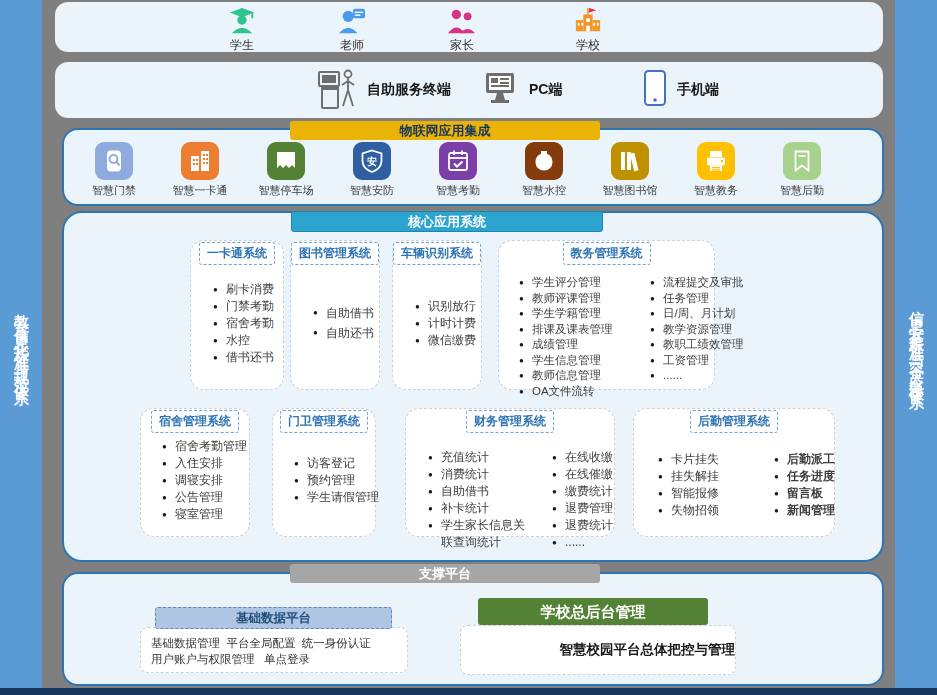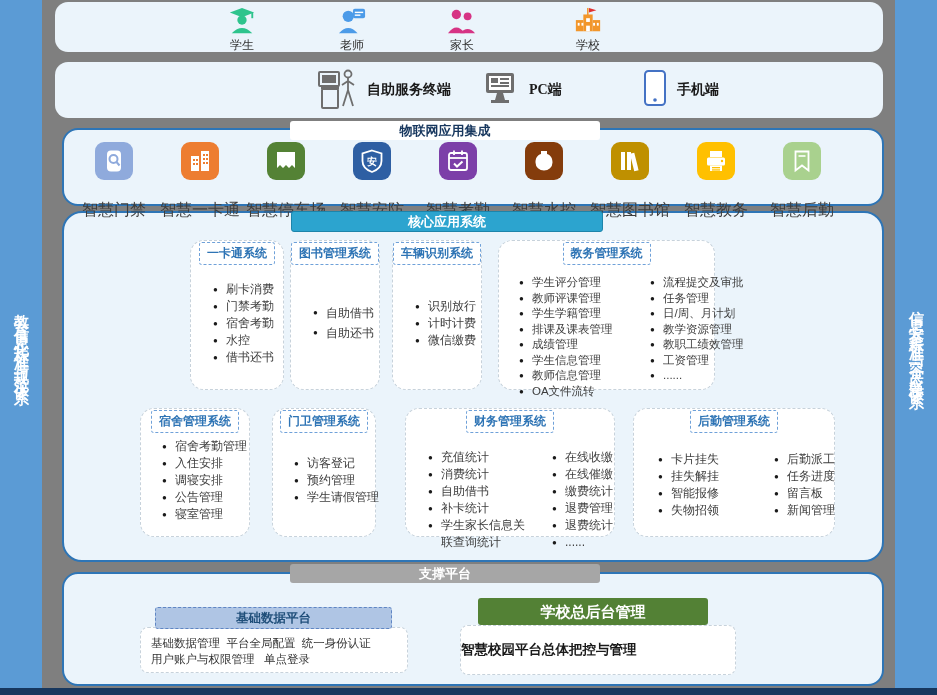--- a/index.html
+++ b/index.html
@@ -12,48 +12,48 @@
     display:flex;align-items:center;justify-content:center;}
   .vside .vtext{writing-mode:vertical-rl;text-orientation:upright;color:#fff;
     font-size:15px;letter-spacing:7px;font-weight:bold;}
   .vside-left{left:0;}
   .vside-right{right:0;}
   .footer-strip{position:absolute;left:0;top:688px;width:937px;height:7px;background:#17375E;}
 
   
   .panel{position:absolute;background:#EBF4FB;border-radius:13px;}
   .panel-users{left:55px;top:2px;width:828px;height:50px;}
-  .panel-terminals{left:55px;top:62px;width:828px;height:56px;font-family:Liberation Serif, serif;}
+  .panel-terminals{left:55px;top:62px;width:828px;height:56px;}
   .panel-iot{left:62px;top:128px;width:818px;height:74px;border:2px solid #2E75B6;border-radius:16px;}
   .panel-core{left:62px;top:211px;width:818px;height:347px;border:2px solid #2E75B6;border-radius:20px;}
   .panel-support{left:62px;top:572px;width:818px;height:110px;border:2px solid #2E75B6;border-radius:16px;}
 
   
   .banner{position:absolute;text-align:center;font-weight:bold;z-index:5;border-radius:3px;}
   .banner-iot{left:290px;top:121px;width:310px;height:19px;line-height:19px;
-    background:#ffffff;color:#17375E;font-size:13px;}
+    background:#eab308;color:#17375E;font-size:13px;}
   .banner-core{left:291px;top:211px;width:310px;height:19px;line-height:19px;
     background:#2CA4CF;color:#fff;font-size:13px;border:1px solid #1d84aa;}
   .banner-support{left:290px;top:564px;width:310px;height:19px;line-height:19px;
     background:#A6A6A6;color:#fff;font-size:13px;}
 
   
   .user-item{position:absolute;top:5px;width:64px;text-align:center;}
   .user-item .uicon{height:28px;display:flex;align-items:flex-end;justify-content:center;}
   .user-item .ulabel{font-size:12px;font-weight:normal;color:#333;margin-top:2px;}
 
   
   .term-item{position:absolute;top:62px;height:56px;display:flex;align-items:center;gap:10px;}
   .term-item .tlabel{font-size:14px;font-weight:bold;color:#1a1a1a;}
 
   
   .iot-item{position:absolute;top:142px;width:86px;text-align:center;z-index:4;}
   .iot-tile{width:38px;height:38px;border-radius:9px;margin:0 auto;
     display:flex;align-items:center;justify-content:center;}
-  .iot-label{font-size:16px;color:#3d3d3d;margin-top:20px;white-space:nowrap;}
+  .iot-label{font-size:11px;color:#3d3d3d;margin-top:3px;white-space:nowrap;}
   .tile0{background:#8FAADC}.tile1{background:#ED7D31}.tile2{background:#548235}
   .tile3{background:#2E5FA3}.tile4{background:#7C3FA8}.tile5{background:#843C0C}
   .tile6{background:#BF9000}.tile7{background:#FFC000}.tile8{background:#A9D18E}
 
   
   .sys-box{position:absolute;background:#fff;border:1px dashed #c7d2db;border-radius:14px;z-index:3;}
   .sys-pill{position:absolute;top:1px;left:50%;transform:translateX(-50%);
     background:#fff;border:1px dashed #6FA1D9;border-radius:3px;color:#2E74B5;
     font-weight:bold;font-size:12px;padding:2px 7px;white-space:nowrap;z-index:4;}
   .sys-body{position:absolute;left:0;right:0;top:20px;bottom:4px;display:flex;}
@@ -72,21 +72,21 @@
     background:#AFC5E4;border:1px dashed #5f86c4;border-radius:3px;text-align:center;
     color:#1F4E79;font-weight:bold;font-size:12.5px;z-index:6;}
   .base-box{position:absolute;left:140px;top:627px;width:268px;height:46px;background:#fff;
     border:1px dashed #c7d2db;border-radius:8px;z-index:5;box-sizing:border-box;
     padding:7px 10px;font-size:11.5px;color:#333;line-height:16px;white-space:pre-wrap;}
   .admin-banner{position:absolute;left:478px;top:598px;width:230px;height:27px;line-height:27px;
     background:#538135;border-radius:3px;color:#fff;font-weight:bold;font-size:15px;
     text-align:center;z-index:6;}
   .admin-box{position:absolute;left:460px;top:625px;width:274px;height:48px;background:#fff;
     border:1px dashed #c7d2db;border-radius:8px;z-index:5;display:flex;align-items:center;
-    justify-content:flex-start;font-size:13.5px;font-weight:bold;color:#1a1a1a;}
+    justify-content:flex-end;font-size:13.5px;font-weight:bold;color:#1a1a1a;}
 </style>
 </head>
 <body>
 
 <div class="stage">
 
   <div class="vside vside-left">
     <span class="vtext">教育信息化标准与规范体系</span>
   </div>
   <div class="vside vside-right">
@@ -405,21 +405,21 @@
   <div class="sys-box" style="left:633px;top:408px;width:200px;height:127px;">
     <div class="sys-pill">后勤管理系统</div>
     <div class="sys-body topalign" style="padding-left:14px;padding-top:12px;">
       <div class="cols" style="gap:16px;">
         <ul class="sys-list" style="width:80px;">
           <li>卡片挂失</li>
           <li>挂失解挂</li>
           <li>智能报修</li>
           <li>失物招领</li>
         </ul>
-        <ul class="sys-list" style="width:80px;">
+        <ul class="sys-list" style="width:80px;font-weight:bold;">
           <li>后勤派工</li>
           <li>任务进度</li>
           <li>留言板</li>
           <li>新闻管理</li>
         </ul>
       </div>
     </div>
   </div>
 
   <div class="banner banner-support">支撑平台</div>

